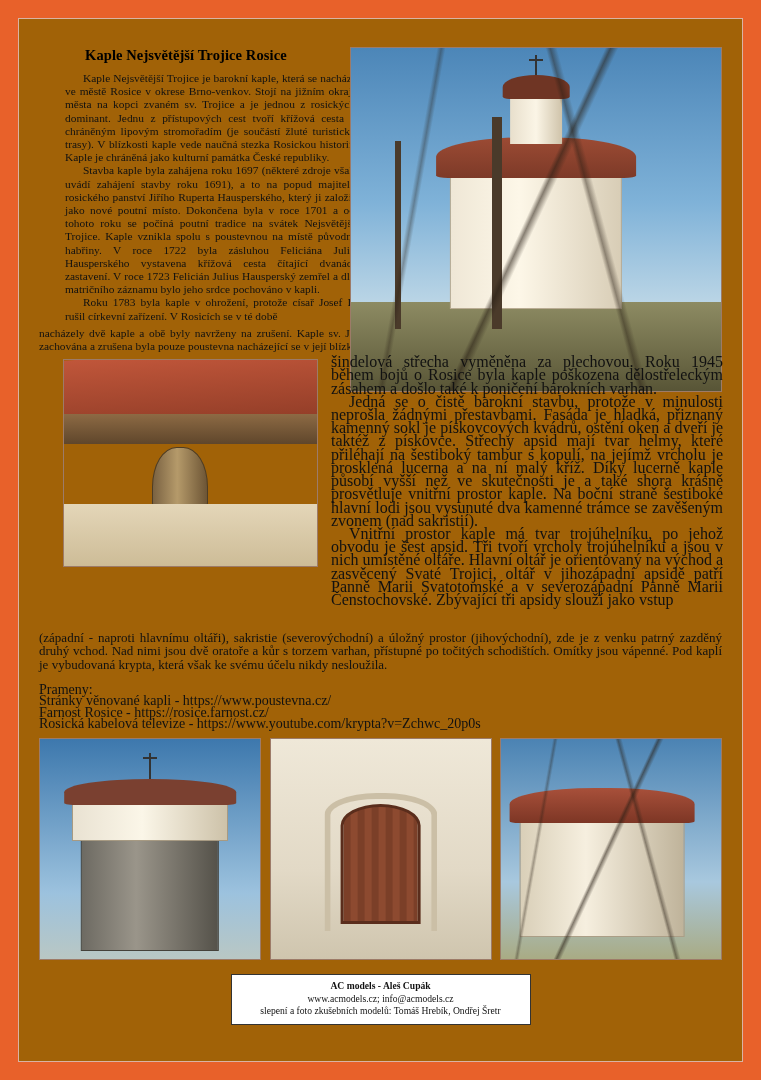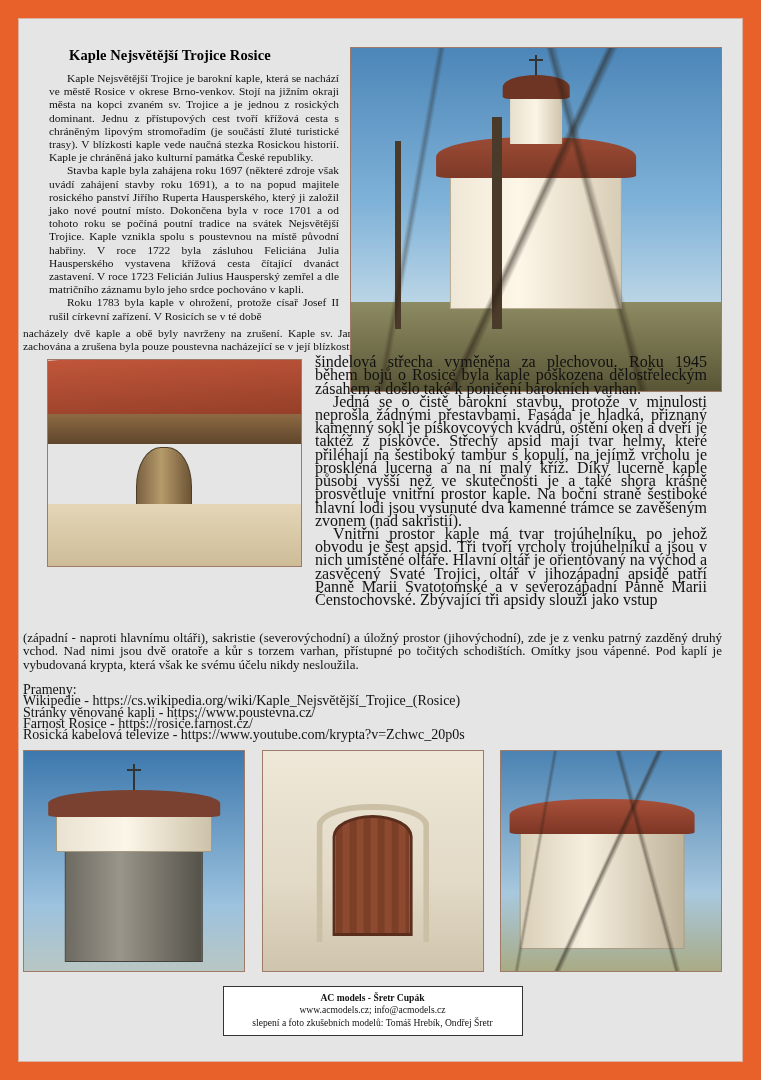--- a/index.html
+++ b/index.html
@@ -12,24 +12,24 @@
     background: #e8612a;
     font-family: "Liberation Serif", serif;
     overflow: hidden;
   }
   .page {
     position: absolute;
     left: 18px;
     top: 18px;
     width: 725px;
     height: 1044px;
-    background: #e5e5e5;
+    background: #a16207;
     border: 1px solid #d9b3a4;
     box-sizing: border-box;
-    padding: 16px 20px 10px 4px;
+    padding: 16px 20px 10px 20px;
   }
   .title {
     font-size: 14.5px;
     font-weight: bold;
     color: #000;
     margin: 12px 0 8px 46px;
     letter-spacing: 0.1px;
   }
   .hero {
     position: absolute;
@@ -318,21 +318,20 @@
 
     <div style="height:8px"></div>
 
     <div class="after-mid">
       <p style="text-indent:0">(západní - naproti hlavnímu oltáři), sakristie (severovýchodní) a úložný prostor (jihovýchodní), zde je z venku patrný zazděný druhý vchod. Nad nimi jsou dvě oratoře a kůr s torzem varhan, přístupné po točitých schodištích. Omítky jsou vápenné. Pod kaplí je vybudovaná krypta, která však ke svému účelu nikdy nesloužila.</p>
     </div>
   </div>
 
   <div class="sources">
     <div>Prameny:</div>
-    <div>Wikipedie - https://cs.wikipedia.org/wiki/Kaple_Nejsvětější_Trojice_(Rosice)</div>
     <div>Stránky věnované kapli - https://www.poustevna.cz/</div>
     <div>Farnost Rosice - https://rosice.farnost.cz/</div>
     <div>Rosická kabelová televize - https://www.youtube.com/krypta?v=Zchwc_20p0s</div>
   </div>
 
   <div class="gallery">
     <div class="gal-item">
       <div class="tower-scene"></div>
       <div class="tower"></div>
       <div class="tower-top"></div>
@@ -348,18 +347,18 @@
 
     <div class="gal-item">
       <div class="rotunda-scene"></div>
       <div class="rotunda"></div>
       <div class="rotunda-roof"></div>
       <div class="branches-overlay"></div>
     </div>
   </div>
 
   <div class="footer-box">
-    <div class="brand">AC models - Šretr Cupák</div>
+    <div class="brand">AC models - Aleš Cupák</div>
     <div>www.acmodels.cz; info@acmodels.cz</div>
     <div>slepení a foto zkušebních modelů: Tomáš Hrebík, Ondřej Šretr</div>
   </div>
 
 </div>
 
 </body></html>

